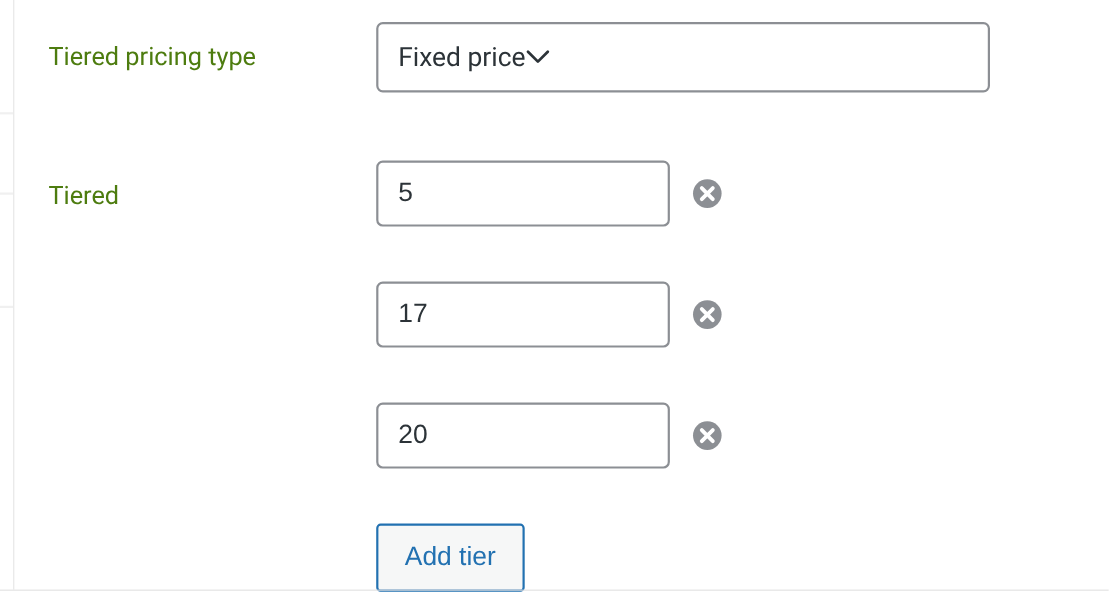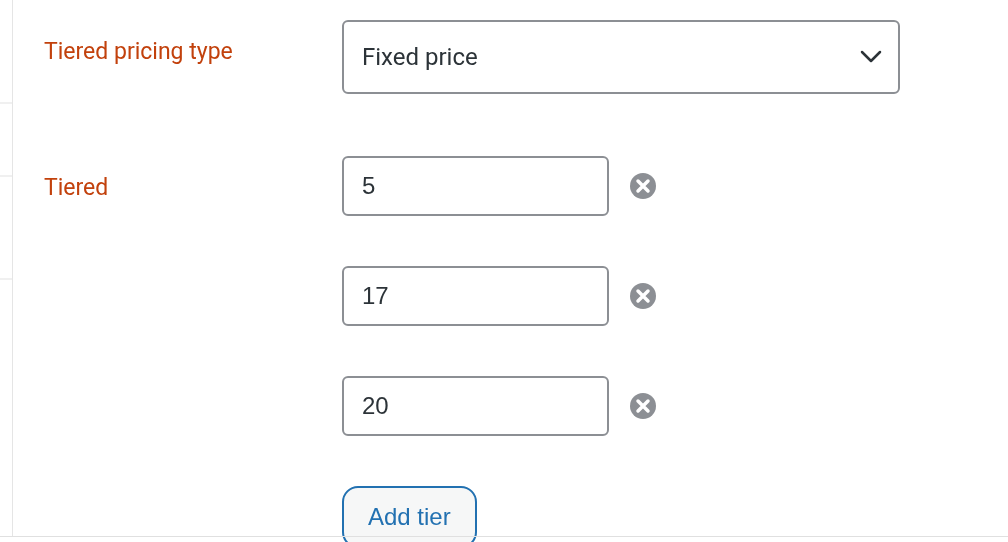--- a/index.html
+++ b/index.html
@@ -53,39 +53,38 @@
       display: flex;
       align-items: flex-start;
       margin-bottom: 50px;
     }
     .row:first-child {
       margin-bottom: 62px;
     }
     .label {
       width: 298px;
       font-size: 23px;
-      color: #c2410c;
+      color: #4d7c0f;
       padding-top: 18px;
     }
     .fields {
       flex: 1;
     }
     .select-wrapper {
       position: relative;
       width: 558px;
     }
     .select-display {
       width: 558px;
-      height: 74px;
+      height: 64px;
       border: 2px solid #8c8f94;
       border-radius: 6px;
       background: #ffffff;
       display: flex;
       align-items: center;
-      justify-content: space-between;
       padding: 0 16px 0 18px;
       font-size: 24px;
       color: #2c3338;
       cursor: pointer;
     }
     .chevron-icon {
       width: 22px;
       height: 22px;
       display: inline-flex;
       align-items: center;
@@ -135,21 +134,21 @@
       width: 28px;
       height: 28px;
     }
     .add-tier-wrapper {
       margin-top: 50px;
     }
     .add-tier-btn {
       height: 62px;
       padding: 0 24px;
       border: 2px solid #2271b1;
-      border-radius: 16px;
+      border-radius: 4px;
       background: #f6f7f7;
       color: #2271b1;
       font-size: 24px;
       cursor: pointer;
     }
   </style>
 </head>
 <body>
 
 <div class="left-border-mark"></div>

